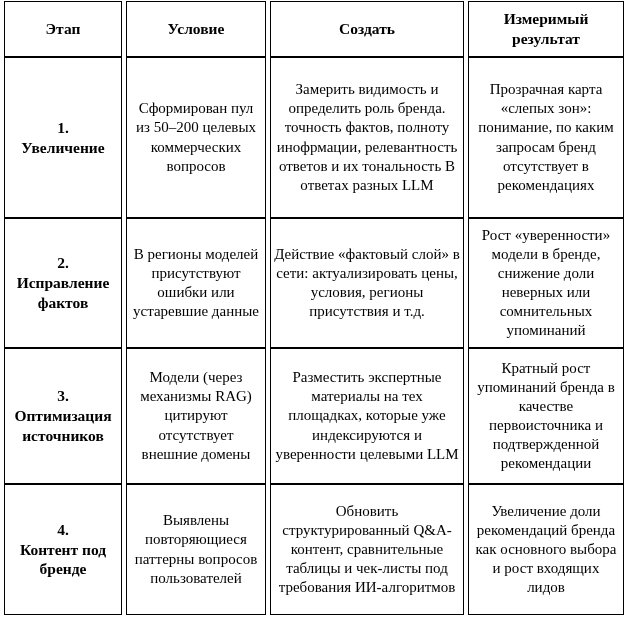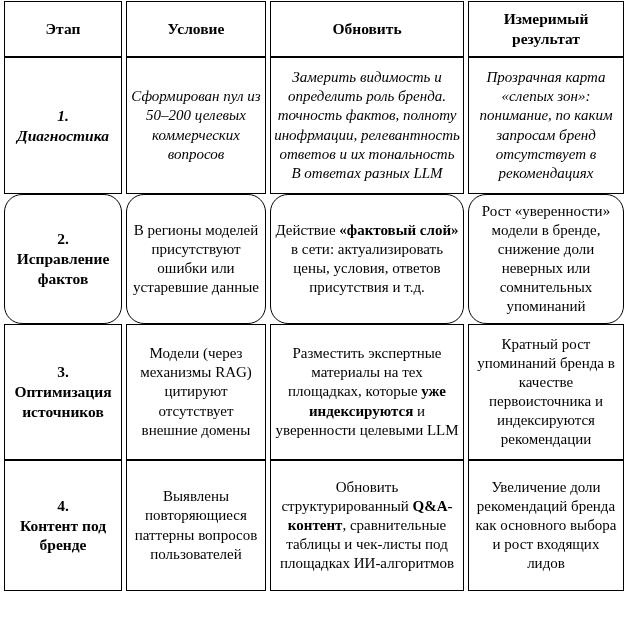--- a/index.html
+++ b/index.html
@@ -34,75 +34,75 @@
   }
   th {
     font-weight: bold;
     font-size: 15.5px;
     height: 56px;
   }
   td.stage-cell {
     font-weight: bold;
     font-size: 15.5px;
   }
-  tr.row-1 td { height: 137px; font-style: italic; }
-  tr.row-2 td { height: 130px; border-radius: 18px; }
+  tr.row-1 td { height: 161px; }
+  tr.row-2 td { height: 130px; }
   tr.row-3 td { height: 136px; }
   tr.row-4 td { height: 131px; }
-  .bold { font-weight: bold; }
+  .bold { font-weight: normal; }
 </style>
 </head>
 <body>
 
 <table class="process">
   <colgroup>
     <col style="width:118px">
     <col style="width:140px">
     <col style="width:194px">
     <col style="width:156px">
   </colgroup>
   <thead>
     <tr>
       <th>Этап</th>
       <th>Условие</th>
-      <th>Обновить</th>
+      <th>Создать</th>
       <th>Измеримый результат</th>
     </tr>
   </thead>
   <tbody>
     <tr class="row-1">
       <td class="stage-cell">
         <span>1.</span><br>
-        <span>Диагностика</span>
+        <span>Увеличение</span>
       </td>
       <td>Сформирован пул из 50–200 целевых коммерческих вопросов</td>
       <td><span>Замерить видимость и определить роль бренда. точность фактов, полноту инофрмации, релевантность ответов и их тональность В ответах разных LLM</span></td>
       <td>Прозрачная карта «слепых зон»: понимание, по каким запросам бренд отсутствует в рекомендациях</td>
     </tr>
     <tr class="row-2">
       <td class="stage-cell">
         <span>2.</span><br>
         <span>Исправление фактов</span>
       </td>
       <td>В регионы моделей присутствуют ошибки или устаревшие данные</td>
-      <td><span>Действие </span><span class="bold">«фактовый слой»</span><span> в сети: актуализировать цены, условия, ответов присутствия и т.д.</span></td>
+      <td><span>Действие </span><span class="bold">«фактовый слой»</span><span> в сети: актуализировать цены, условия, регионы присутствия и т.д.</span></td>
       <td>Рост «уверенности» модели в бренде, снижение доли неверных или сомнительных упоминаний</td>
     </tr>
     <tr class="row-3">
       <td class="stage-cell">
         <span>3.</span><br>
         <span>Оптимизация источников</span>
       </td>
       <td>Модели (через механизмы RAG) цитируют отсутствует внешние домены</td>
       <td><span>Разместить экспертные материалы на тех площадках, которые </span><span class="bold">уже индексируются</span><span> и уверенности целевыми LLM</span></td>
-      <td>Кратный рост упоминаний бренда в качестве первоисточника и индексируются рекомендации</td>
+      <td>Кратный рост упоминаний бренда в качестве первоисточника и подтвержденной рекомендации</td>
     </tr>
     <tr class="row-4">
       <td class="stage-cell">
         <span>4.</span><br>
         <span>Контент под бренде</span>
       </td>
       <td>Выявлены повторяющиеся паттерны вопросов пользователей</td>
-      <td><span>Обновить структурированный </span><span class="bold">Q&amp;A-контент</span><span>, сравнительные таблицы и чек-листы под площадках ИИ-алгоритмов</span></td>
+      <td><span>Обновить структурированный </span><span class="bold">Q&amp;A-контент</span><span>, сравнительные таблицы и чек-листы под требования ИИ-алгоритмов</span></td>
       <td>Увеличение доли рекомендаций бренда как основного выбора и рост входящих лидов</td>
     </tr>
   </tbody>
 </table>
 
 </body></html>

